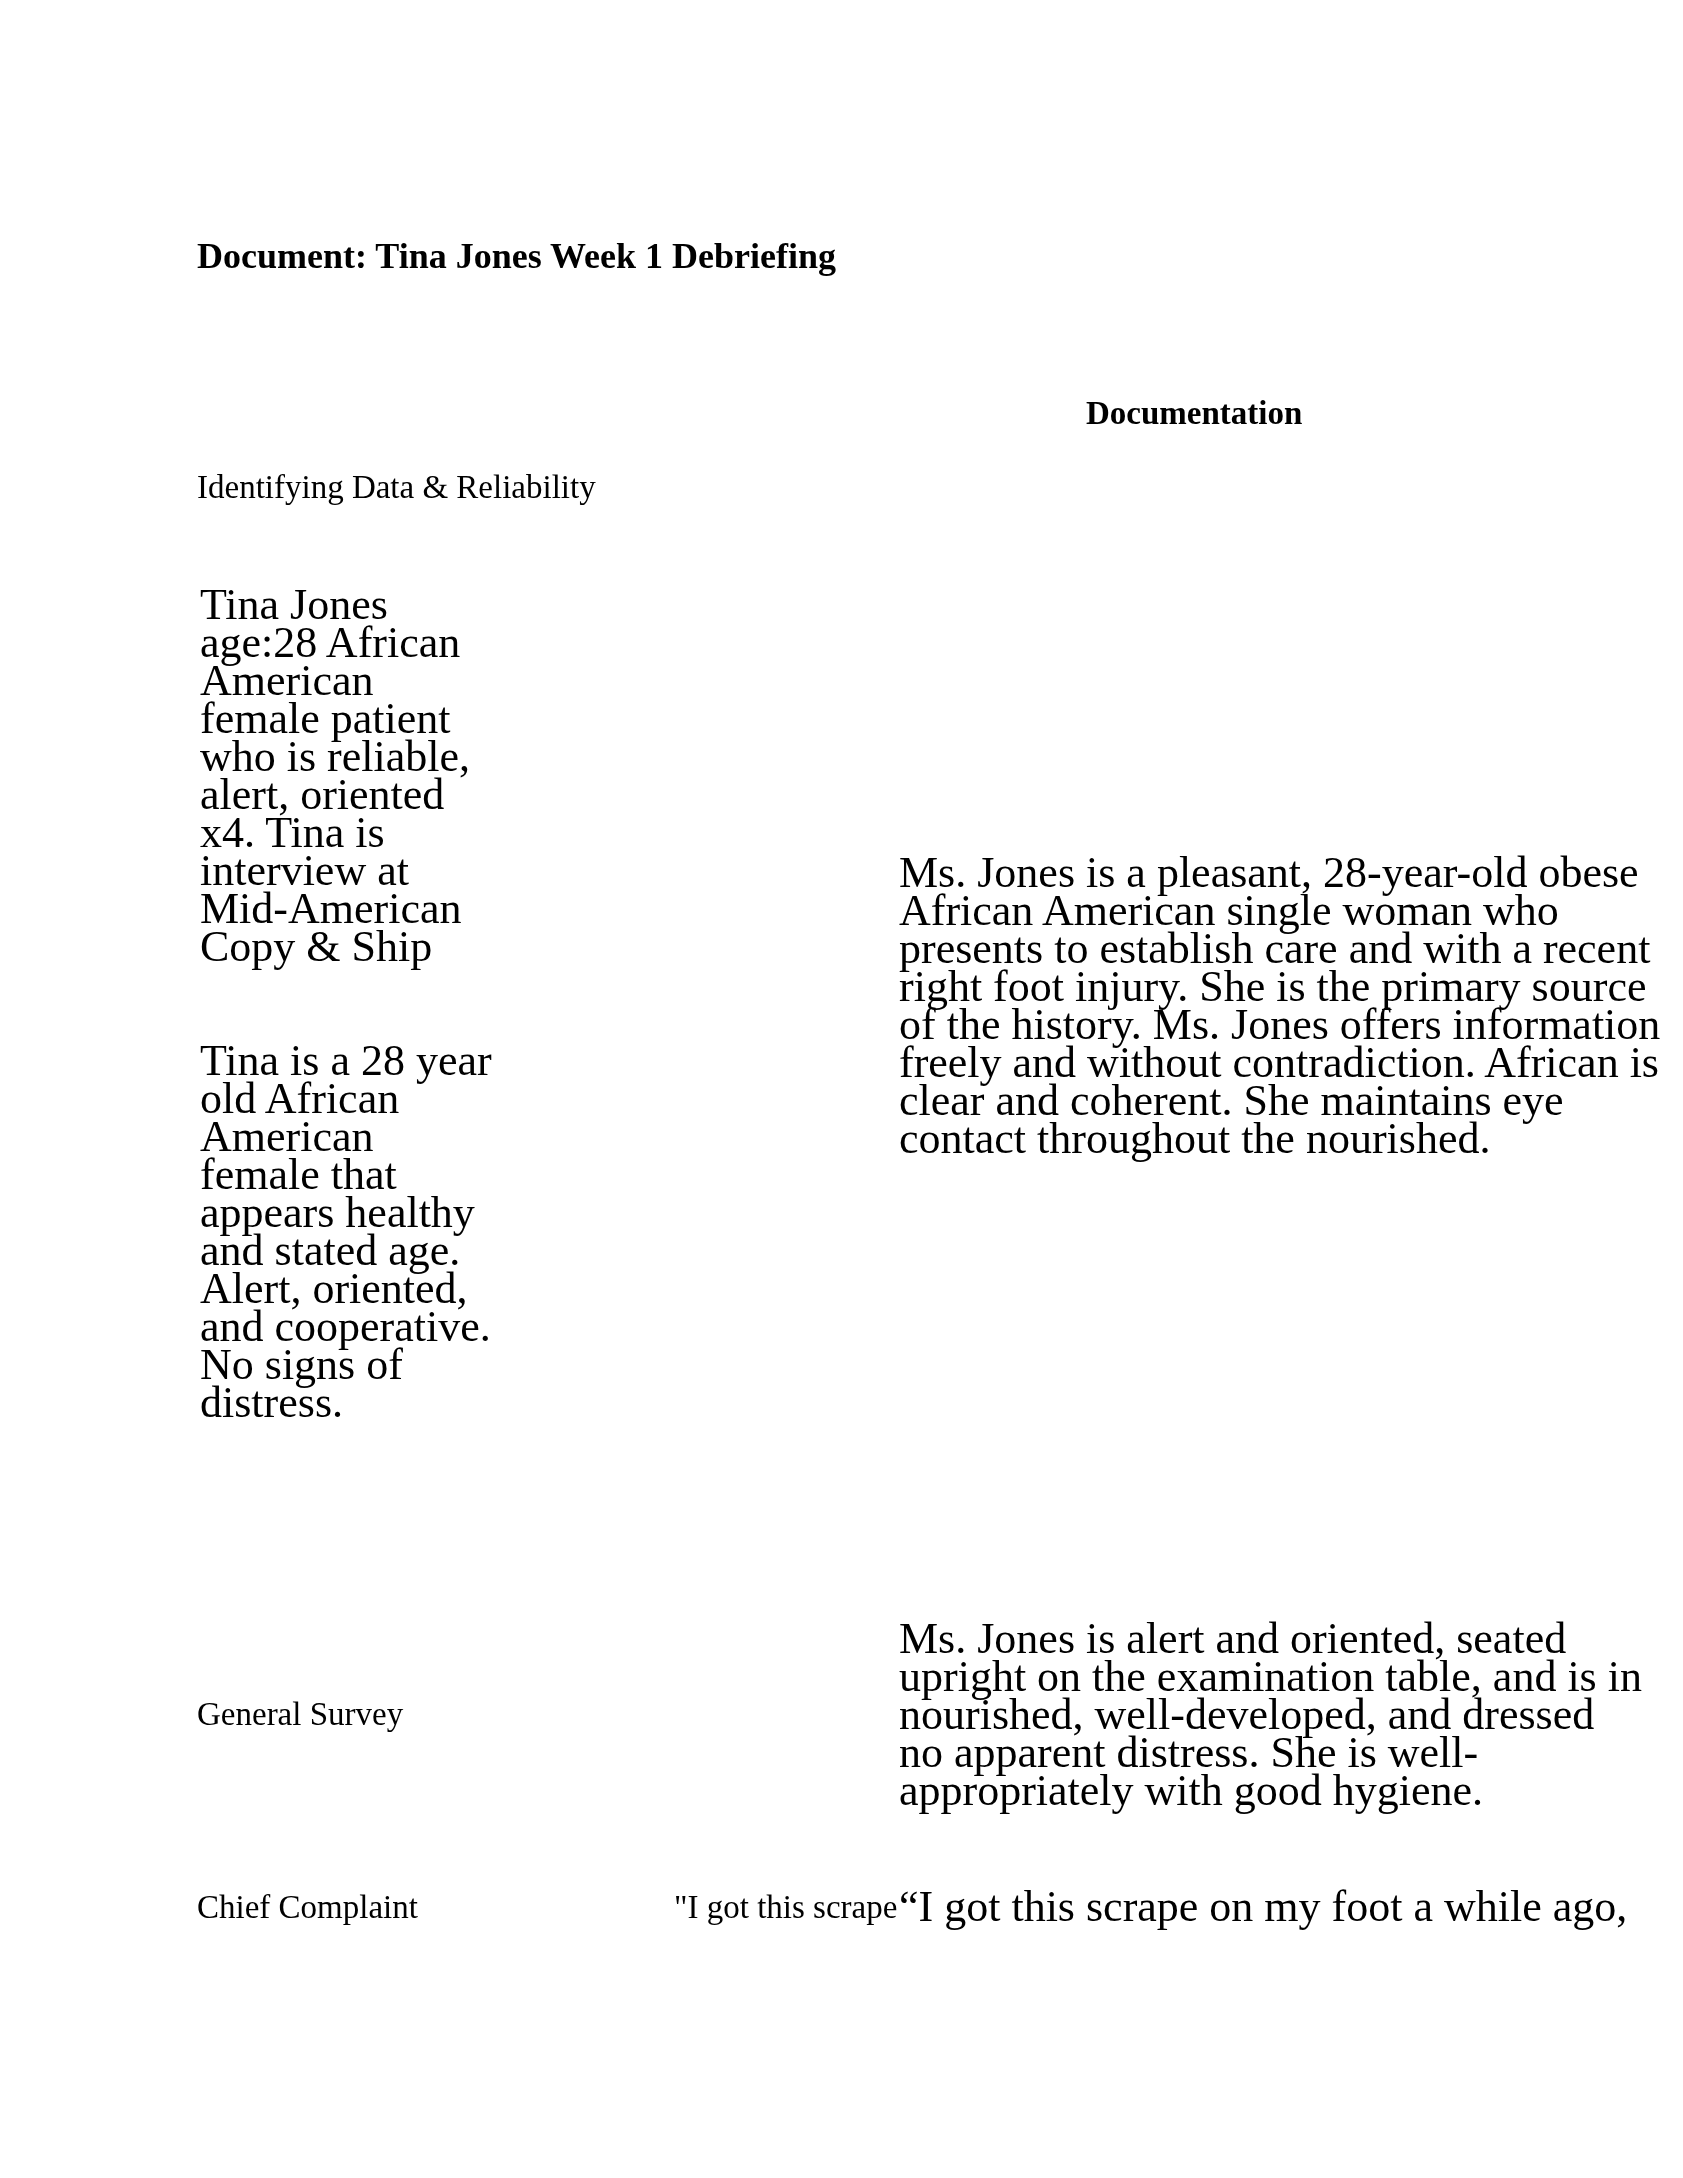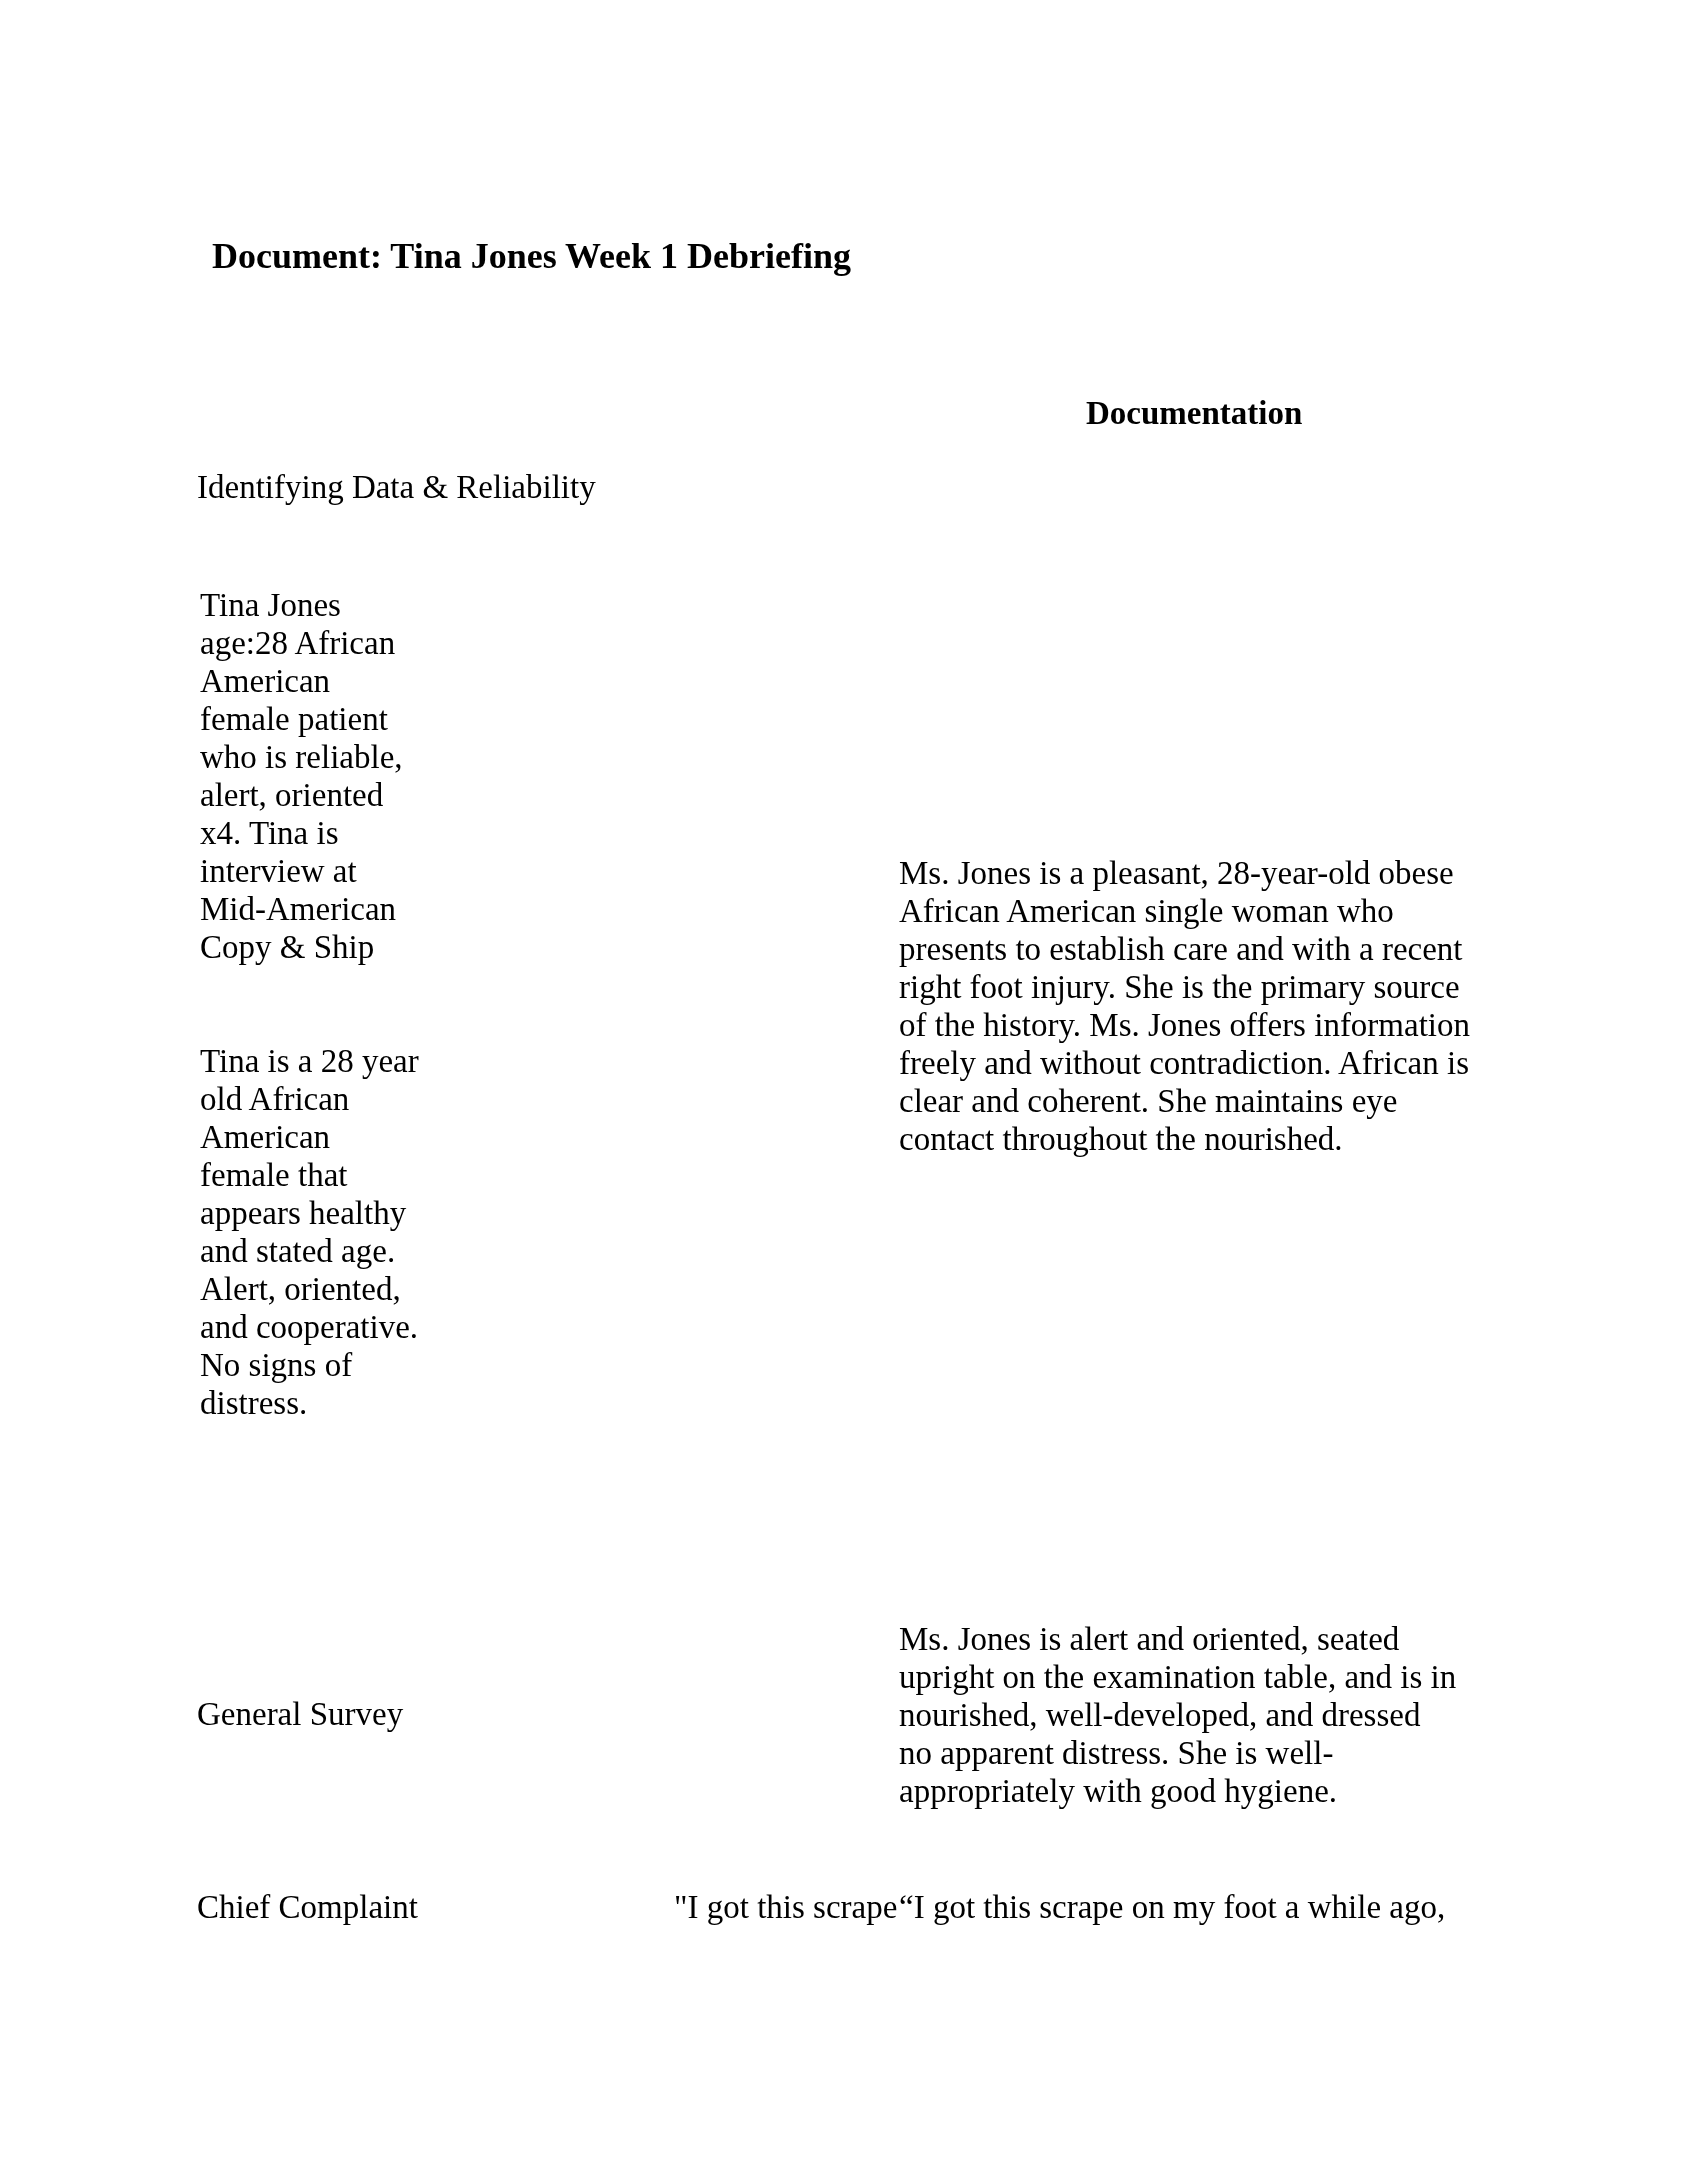--- a/index.html
+++ b/index.html
@@ -15,36 +15,35 @@
       font-family: "Liberation Serif", "DejaVu Serif", serif;
       color: #000000;
     }
     .abs { position: absolute; white-space: nowrap; }
     .title {
       left: 197px;
       top: 234px;
       font-size: 36px;
       font-weight: bold;
       line-height: 44px;
-      margin-left: 15px;
     }
     .col-header {
       left: 1076px;
       top: 393px;
       font-size: 33px;
       font-weight: bold;
       line-height: 40px;
       margin-left: 10px;
     }
     .label {
       font-size: 33px;
       line-height: 38px;
     }
     .block {
-      font-size: 33px;
+      font-size: 44px;
       line-height: 38px;
     }
     .block .line { display: block; white-space: nowrap; }
   </style>
 </head>
 <body>
 
 <div class="abs title">Document: Tina Jones Week 1 Debriefing</div>
 
 <div class="abs col-header">Documentation</div>

